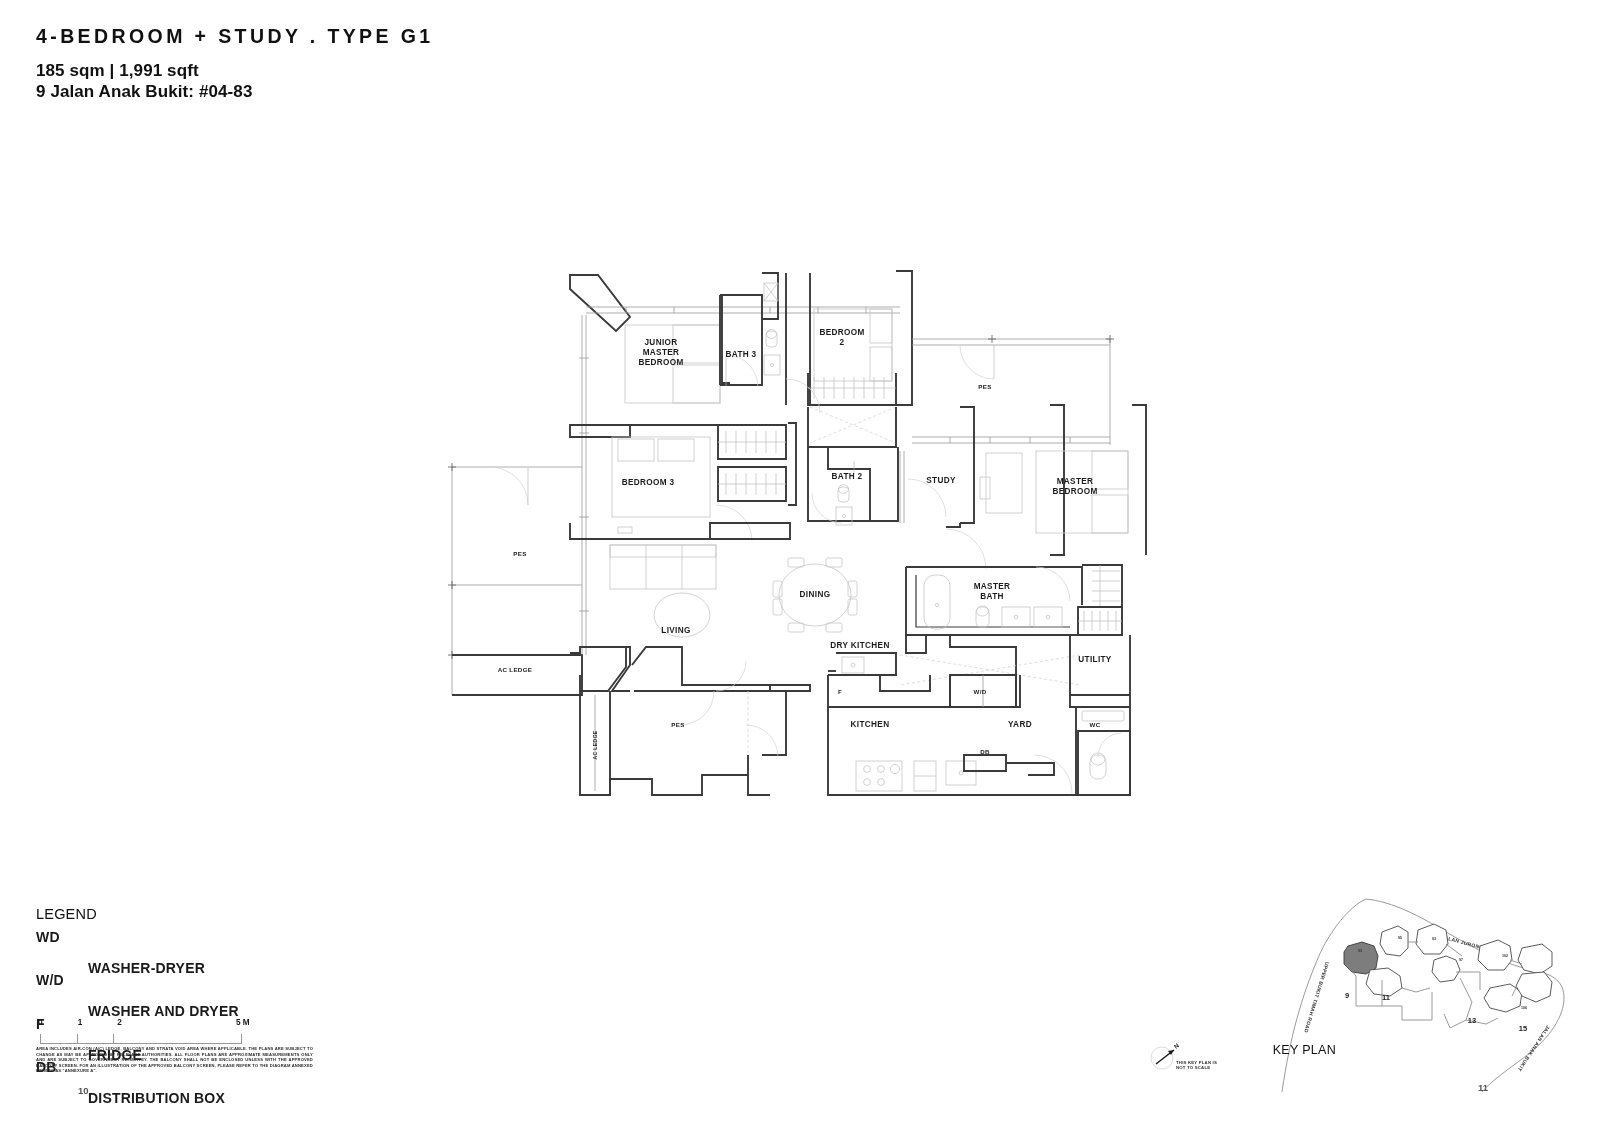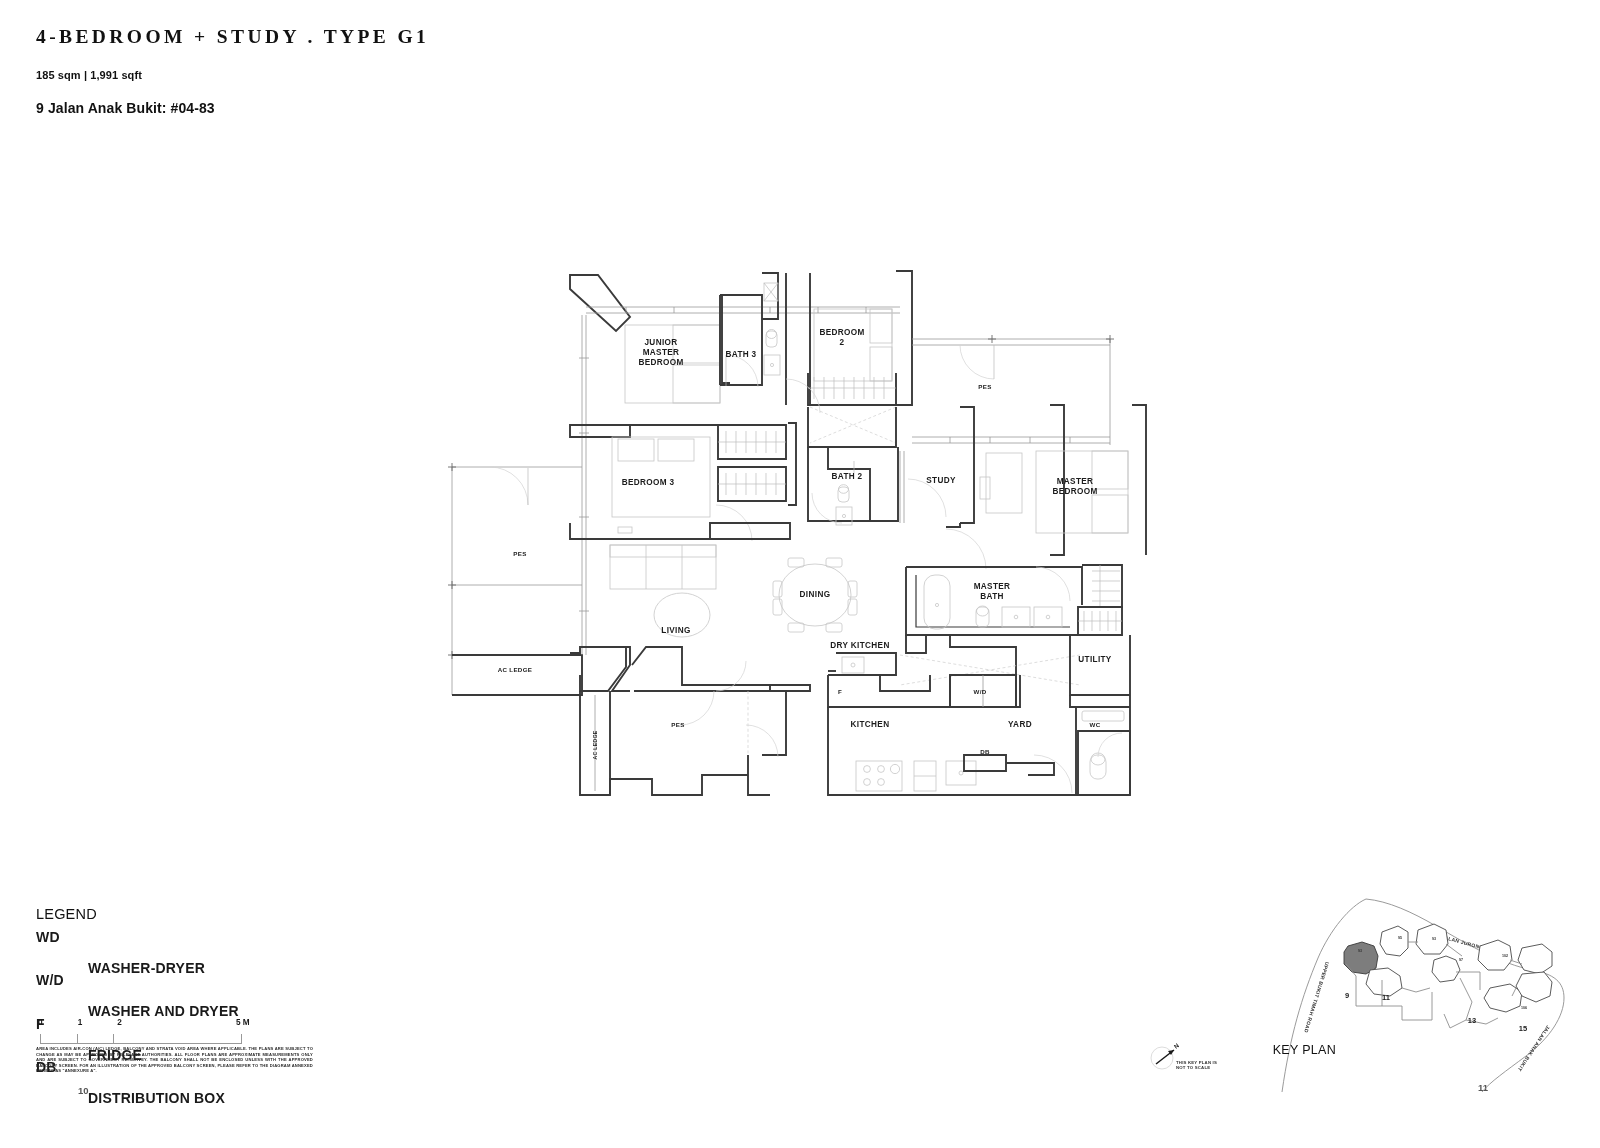--- a/index.html
+++ b/index.html
@@ -23,34 +23,33 @@
     top: 26px;
     width: 700px;
   }
   #plan-title {
     font-size: 19.5px;
     font-weight: 600;
     letter-spacing: 3.4px;
     color: #111;
     line-height: 1.1;
     white-space: nowrap;
-    font-family: Liberation Serif, serif;
   }
   #plan-area {
-    font-size: 11px;
+    font-size: 17px;
     font-weight: 700;
     color: #111;
-    margin-top: 22px;
+    margin-top: 14px;
     letter-spacing: 0.1px;
   }
   #plan-unit {
-    font-size: 14px;
+    font-size: 17px;
     font-weight: 700;
     color: #111;
-    margin-top: 19px;
+    margin-top: 1px;
     letter-spacing: 0.1px;
   }
 
   
   #floorplan-wrap {
     position: absolute;
     left: 430px;
     top: 255px;
     width: 730px;
     height: 560px;

